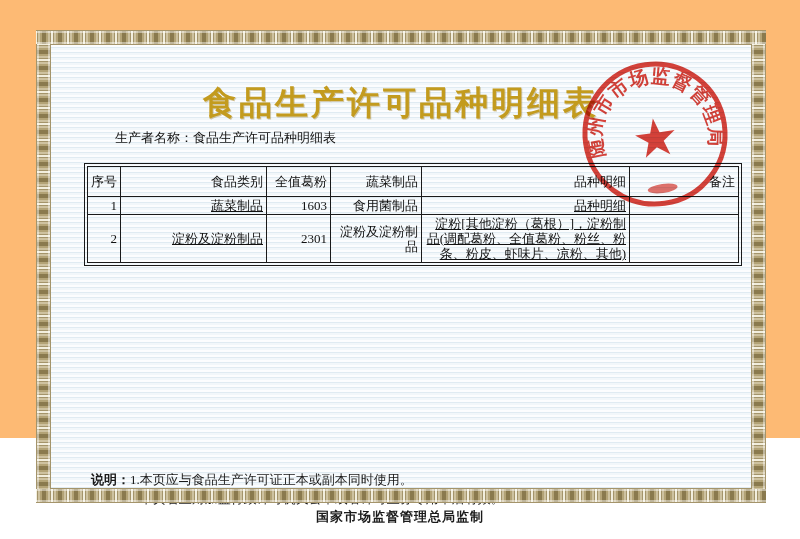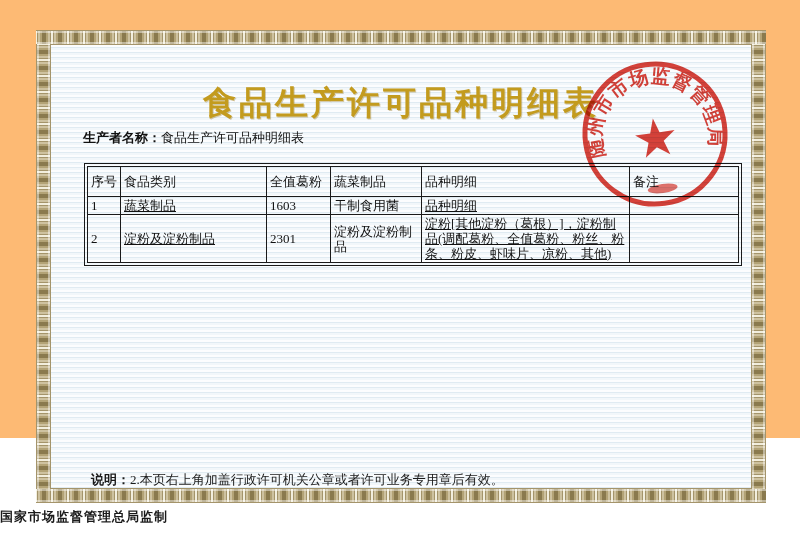--- a/index.html
+++ b/index.html
@@ -32,39 +32,39 @@
     border: 1px solid #e7e2cf; }
 
   .doc-title { position: absolute; left: 0; right: 0; top: 36px; text-align: center;
     font-size: 33px; font-weight: bold; letter-spacing: 3px; color: #c39b1e;
     text-shadow: 1px 1px 0 rgba(140,105,15,.35); }
 
   .meta-row { position: absolute; left: 32px; right: 22px; top: 84px; height: 20px;
     font-size: 13px; color: #111; }
   .meta-left { position: absolute; left: 0; top: 0; }
   .meta-right { position: absolute; left: 412px; top: 0; }
-  .meta-label { font-weight: bold; }
+  .meta-label { font-weight: normal; margin-left: 32px; }
 
   .table-wrap { position: absolute; left: 33px; top: 118px; width: 658px;
     border: 1px solid #1a1a1a; padding: 2px; background: transparent; }
   table.grid { width: 100%; border-collapse: collapse; table-layout: fixed;
     font-size: 13px; color: #111; }
   table.grid td, table.grid th { border: 1px solid #1a1a1a; font-weight: normal;
-    padding: 1px 3px; text-align: left; vertical-align: middle; line-height: 15px;
+    padding: 1px 3px; text-align: right; vertical-align: middle; line-height: 15px;
     overflow: hidden; }
   tr.hdr { height: 30px; }
   tr.r1 { height: 18px; }
   tr.r2 { height: 45px; }
   td.al, th.al { text-align: left; text-decoration: underline; }
 
   .notes { position: absolute; left: 40px; top: 425px; display: flex;
     font-size: 13px; color: #1a1a1a; line-height: 19px; }
   .notes .lbl { font-weight: bold; white-space: nowrap; }
 
-  .issuer { position: absolute; left: 0; right: 0; top: 508px; text-align: left;
+  .issuer { position: absolute; left: 0; right: 0; top: 508px; text-align: center;
     font-size: 13px; font-weight: bold; color: #1a1a1a; letter-spacing: 1px; }
 
   
   .stamp { position: absolute; left: 577px; top: 56px; width: 156px; height: 156px;
     z-index: 5; opacity: .88; mix-blend-mode: multiply; transform: rotate(-8deg); }
   .stamp svg { width: 100%; height: 100%; }
 </style>
 </head>
 <body>
 
@@ -94,39 +94,40 @@
             <th>食品类别</th>
             <th>全值葛粉</th>
             <th>蔬菜制品</th>
             <th>品种明细</th>
             <th>备注</th>
           </tr>
           <tr class="r1">
             <td>1</td>
             <td class="al">蔬菜制品</td>
             <td>1603</td>
-            <td>干制食用菌</td>
+            <td>食用菌制品</td>
             <td class="al">品种明细</td>
             <td></td>
           </tr>
           <tr class="r2">
             <td>2</td>
             <td class="al">淀粉及淀粉制品</td>
             <td>2301</td>
             <td>淀粉及淀粉制品</td>
             <td class="al">淀粉[其他淀粉（葛根）]，淀粉制品(调配葛粉、全值葛粉、粉丝、粉条、粉皮、虾味片、凉粉、其他)</td>
             <td></td>
           </tr>
         </tbody>
           </table>
       </div>
 
       <div class="notes">
         <span class="lbl">说明：</span>
         <span>
+          <div>1.本页应与食品生产许可证正本或副本同时使用。</div>
           <div>2.本页右上角加盖行政许可机关公章或者许可业务专用章后有效。</div>
         </span>
       </div>
 
     </div>
 
     <div class="edge edge-h edge-top"></div>
     <div class="edge edge-h edge-bottom"></div>
     <div class="edge edge-v edge-left"></div>
     <div class="edge edge-v edge-right"></div>

